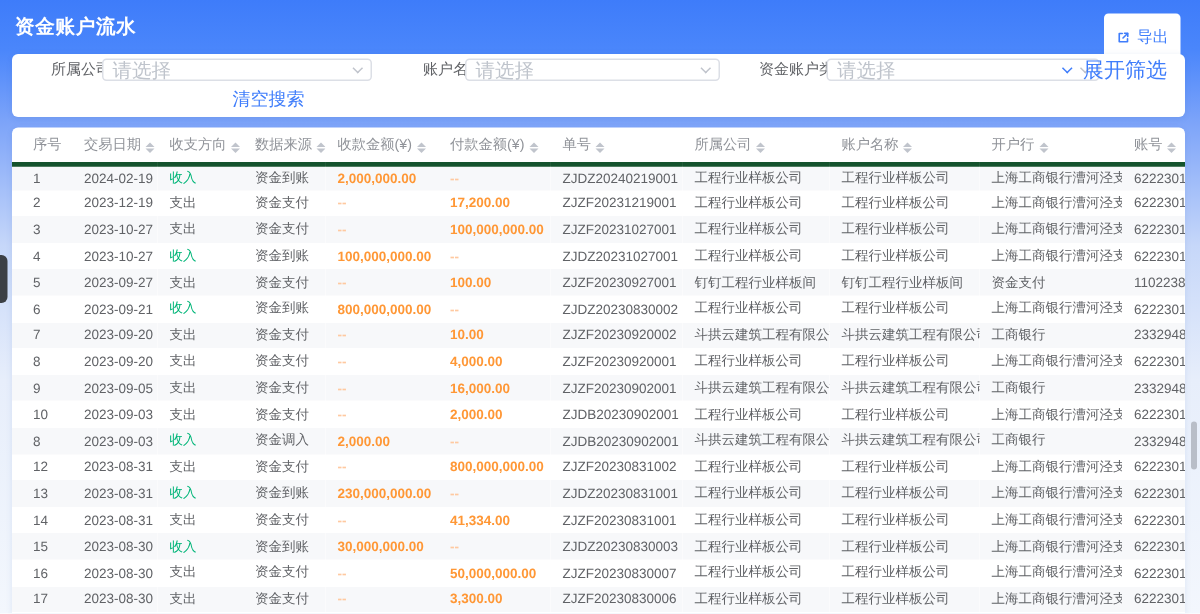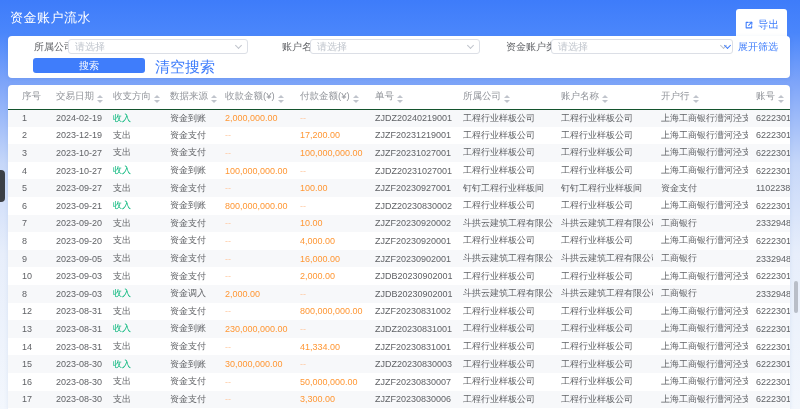--- a/index.html
+++ b/index.html
@@ -4,51 +4,51 @@
 <style>
   * { margin:0; padding:0; box-sizing:border-box; }
   html,body { width:800px; height:409px; overflow:hidden; }
   body {
     font-family:"Liberation Sans","DejaVu Sans",sans-serif;
     background:linear-gradient(180deg,#3e7cfa 0%,#4a86fb 8%,#7da4f9 20%,#c6d7f9 40%,#e7eefb 62%,#f3f7fd 100%);
     position:relative; color:#606266;
   }
   
   .topbar { position:absolute; top:0; left:0; right:0; height:33px; }
-  .page-title { position:absolute; left:10px; top:9px; font-size:13px; font-weight:normal; color:#fff; letter-spacing:.5px;text-align:center; }
+  .page-title { position:absolute; left:10px; top:9px; font-size:13px; font-weight:bold; color:#fff; letter-spacing:.5px;text-align:center; }
   .export-btn { position:absolute; right:13px; top:9px; height:17px; background:#fff; border:none; border-radius:3px;
     color:var(--accent,#3f7dfb); font-size:10.5px; padding:16px 8px; display:flex; align-items:center; gap:4px; cursor:pointer; }
   .export-btn svg { display:block; }
   
   .filter-card { position:absolute; top:36px; left:8px; width:782px; height:42px; background:#fff; border-radius:4px;
     box-shadow:0 1px 4px rgba(31,74,153,.10); }
   .f-label { position:absolute; top:3px; height:15px; line-height:15px; font-size:10px; color:#606266; }
   .f-box { position:absolute; top:3px; height:15px; border:1px solid #dcdfe6; border-radius:3px; background:#fff;
     display:flex; align-items:center; justify-content:space-between; padding:0 6px; cursor:pointer; }
-  .ph { font-size:10px; color:#bfc4cc; }
+  .ph { font-size:13px; color:#bfc4cc; }
   .chev { width:5px; height:5px; border-right:1px solid #c0c4cc; border-bottom:1px solid #c0c4cc;
     transform:rotate(45deg); margin-top:-2px; }
   .chev.up-blue { border-color:var(--accent,#3f7dfb); transform:rotate(45deg); }
   .expand-link { position:absolute; right:12px; top:3px; height:15px; display:flex; align-items:center; gap:8px;
-    color:var(--accent,#3f7dfb); font-size:10px; cursor:pointer; text-decoration:none; }
+    color:var(--accent,#3f7dfb); font-size:14px; cursor:pointer; text-decoration:none; }
   .search-btn { position:absolute; left:25px; top:22px; width:112px; height:15px; background:var(--accent,#3f7dfb);
     color:#fff; font-size:10px; border:none; border-radius:3px; cursor:pointer; }
   .clear-btn { position:absolute; left:147px; top:22px; height:15px; background:none; border:none;
-    color:var(--accent,#3f7dfb); font-size:15px; cursor:pointer; }
+    color:var(--accent,#3f7dfb); font-size:12px; cursor:pointer; }
   
   .table-card { position:absolute; top:85px; left:8px; width:782px; height:324px; background:#fff;
     border-radius:4px 4px 0 0; box-shadow:0 1px 4px rgba(31,74,153,.10); overflow:hidden; }
   table { width:100%; border-collapse:collapse; table-layout:fixed; }
   th, td { text-align:left; white-space:nowrap; overflow:hidden; padding:0 2px 0 8px; }
-  th { height:24px; font-size:9.5px; font-weight:normal; color:#909399; border-bottom:1px solid #14532d; }
+  th { height:24px; font-size:9.5px; font-weight:normal; color:#909399; border-bottom:3px solid #14532d; }
   td { height:17.6px; font-size:9px; color:#606266; }
   th:first-child, td:first-child { padding-left:14px; }
   tr.odd td { background:#f7f8fa; }
   td.income { color:var(--green,#00b578);margin-left:11px; }
-  td.amt { color:var(--orange,#ff9735); }
+  td.amt { color:var(--orange,#ff9735);font-weight:bold; }
   td.amt.dim { color:#ffc9a0; }
   .sort { display:inline-flex; flex-direction:column; margin-left:3px; vertical-align:1px; cursor:pointer; }
   .sort i { display:block; width:0; height:0; border-left:3px solid transparent; border-right:3px solid transparent; }
   .sort .up { border-bottom:3.5px solid #c0c4cc; margin-bottom:1.5px; }
   .sort .dn { border-top:3.5px solid #c0c4cc; }
   
   .v-scrollbar { position:absolute; right:2px; top:281px; width:4px; height:32px; background:#b9bec8; border-radius:2px; cursor:pointer; }
   .left-handle { position:absolute; left:0; top:170px; width:5px; height:32px; background:#3c4046; border-radius:0 4px 4px 0; cursor:pointer; }
 </style>
 </head>
@@ -85,21 +85,20 @@
   <div class="f-box" style="left:543px;width:182px">
     <span class="ph">请选择</span>
     <span class="chev"></span>
   </div>
 
   <a class="expand-link">
     <span class="chev up-blue"></span>
     <span>展开筛选</span>
   </a>
 
-  <button class="search-btn">搜索</button>
   <button class="clear-btn">清空搜索</button>
 </div>
 
 <div class="table-card">
   <table>
     <colgroup>
       <col style="width:40px">
         <col style="width:57px">
         <col style="width:57px">
         <col style="width:55px">

